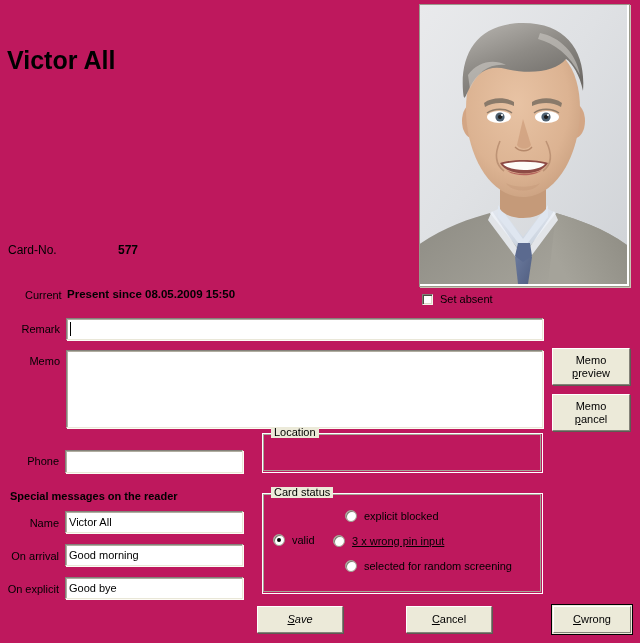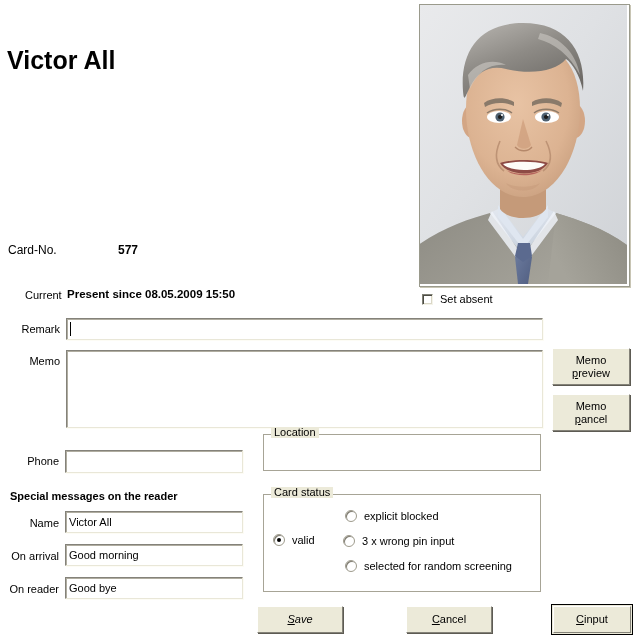--- a/index.html
+++ b/index.html
@@ -15,21 +15,21 @@
     color: #000;
     overflow: hidden;
     position: relative;
     -webkit-font-smoothing: none;
   }
   #app {
     position: absolute;
     left: 0; top: 0;
     width: 640px;
     height: 643px;
-    background: #ffffff;
+    background: #be185d;
   }
 
   
   .person-title {
     position: absolute;
     left: 7px;
     top: 46px;
     font-size: 25px;
     font-weight: bold;
     letter-spacing: 0px;
@@ -442,56 +442,56 @@
   <div class="fl" style="left:0px; top:517px; width:59px;">Name</div>
   <div class="sunken" style="left:65px; top:511px; width:178px; height:22px;">
     <span class="val">Victor All</span>
   </div>
 
   <div class="fl" style="left:0px; top:550px; width:59px;">On arrival</div>
   <div class="sunken" style="left:65px; top:544px; width:178px; height:22px;">
     <span class="val">Good morning</span>
   </div>
 
-  <div class="fl" style="left:0px; top:583px; width:59px;">On reader</div>
+  <div class="fl" style="left:0px; top:583px; width:59px;">On explicit</div>
   <div class="sunken" style="left:65px; top:577px; width:178px; height:22px;">
     <span class="val">Good bye</span>
   </div>
 
   <div class="groupbox" style="left:262px; top:493px; width:281px; height:101px;">
     <span class="gbline"></span>
     <span class="gbtitle">Card status</span>
 
     <div class="radio-row" style="left:10px; top:39px;">
       <span class="win-radio checked"></span>
       <span class="rlabel">valid</span>
     </div>
 
     <div class="radio-row" style="left:82px; top:15px;">
       <span class="win-radio"></span>
       <span class="rlabel">explicit blocked</span>
     </div>
 
-    <div class="radio-row" style="left:80px; top:40px;">
+    <div class="radio-row" style="left:70px; top:40px;text-decoration:underline;">
       <span class="win-radio"></span>
       <span class="rlabel">3 x wrong pin input</span>
     </div>
 
     <div class="radio-row" style="left:82px; top:65px;">
       <span class="win-radio"></span>
       <span class="rlabel">selected for random screening</span>
     </div>
   </div>
 
   <div class="btn" style="left:257px; top:606px; width:86px; height:27px;font-style:italic;">
     <span class="lbl"><span class="u">S</span><span>ave</span></span>
   </div>
 
   <div class="btn" style="left:406px; top:606px; width:86px; height:27px;">
     <span class="lbl"><span class="u">C</span><span>ancel</span></span>
   </div>
 
   <div class="btn default" style="left:551px; top:604px; width:82px; height:31px;">
     <span class="inner"></span>
-    <span class="lbl"><span class="u">C</span><span>input</span></span>
+    <span class="lbl"><span class="u">C</span><span>wrong</span></span>
   </div>
 
 </div>
 
 </body></html>

